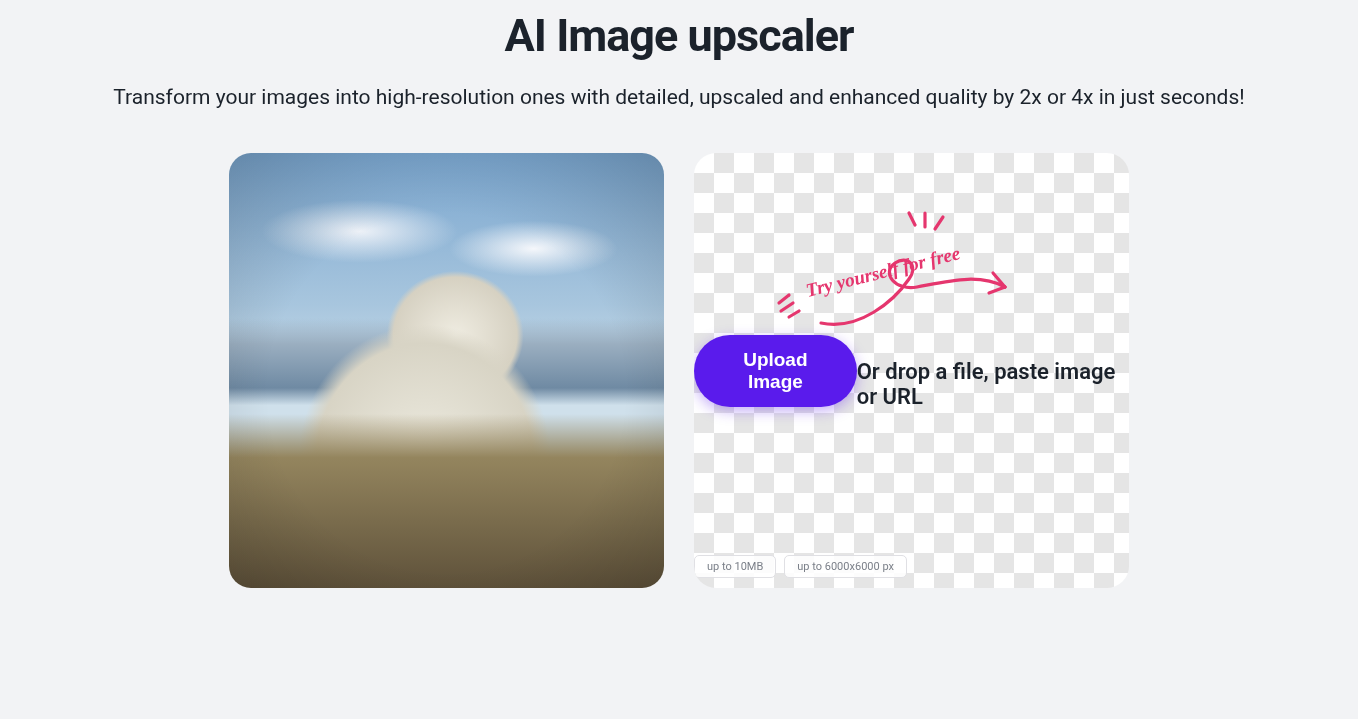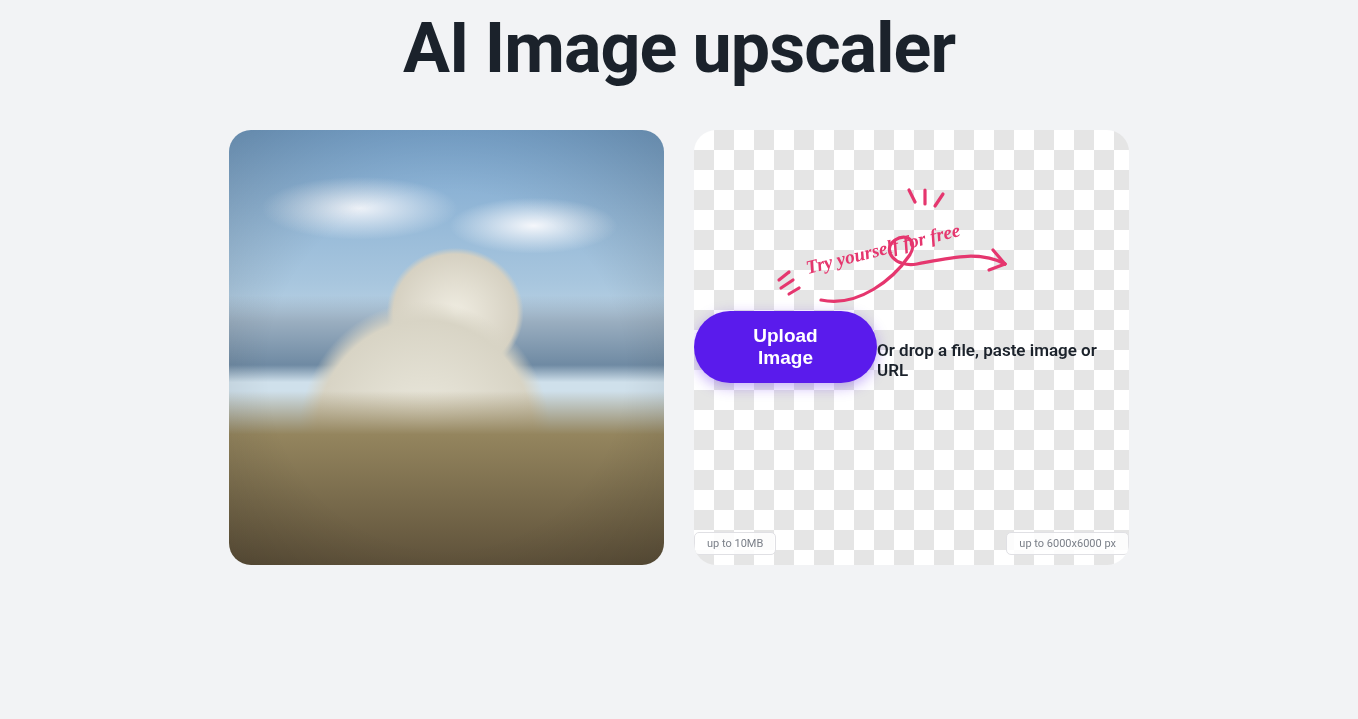--- a/index.html
+++ b/index.html
@@ -12,21 +12,21 @@
     overflow: hidden;
   }
   .wrap {
     width: 100%;
     display: flex;
     flex-direction: column;
     align-items: center;
     padding-top: 6px;
   }
   .title {
-    font-size: 70px;
+    font-size: 45px;
     font-weight: 700;
     letter-spacing: -1px;
     color: #1b222b;
     text-align: center;
     line-height: 1.05;
     margin-top: 6px;
   }
   .subtitle {
     margin-top: 26px;
     font-size: 21px;
@@ -89,30 +89,30 @@
     border: none;
     border-radius: 999px;
     padding: 14px 30px;
     font-size: 19px;
     font-weight: 700;
     cursor: pointer;
     box-shadow: 0 4px 14px rgba(90,27,236,0.35);
   }
   .drop-text {
     margin-top: 26px;
-    font-size: 17px;
+    font-size: 22px;
     font-weight: 600;
     color: #1b222b;
   }
   .limits {
     position: absolute;
     bottom: 10px;
     left: 0; right: 0;
     display: flex;
-    justify-content: space-between;
+    justify-content: flex-start;
     gap: 8px;
   }
   .limit-chip {
     background: rgba(255,255,255,0.88);
     border: 1px solid #e0e0e4;
     color: #7a7f88;
     font-size: 11px;
     padding: 4px 12px;
     border-radius: 5px;
   }
@@ -139,20 +139,21 @@
     white-space: nowrap;
   }
 </style>
 </head>
 <body>
 
 <div class="wrap">
 
   <h1 class="title">AI Image upscaler</h1>
 
+  <p class="subtitle">Transform your images into high-resolution ones with detailed, upscaled and enhanced quality by 2x or 4x in just seconds!</p>
 
   <div class="panels">
 
     <div class="callout">
       <svg width="410" height="130" viewBox="0 0 410 130">
         <g stroke="#e5366e" stroke-width="3.2" fill="none" stroke-linecap="round" stroke-linejoin="round">
 
           <line x1="180" y1="92" x2="170" y2="100"></line>
           <line x1="184" y1="100" x2="172" y2="108"></line>
           <line x1="190" y1="108" x2="180" y2="114"></line>

